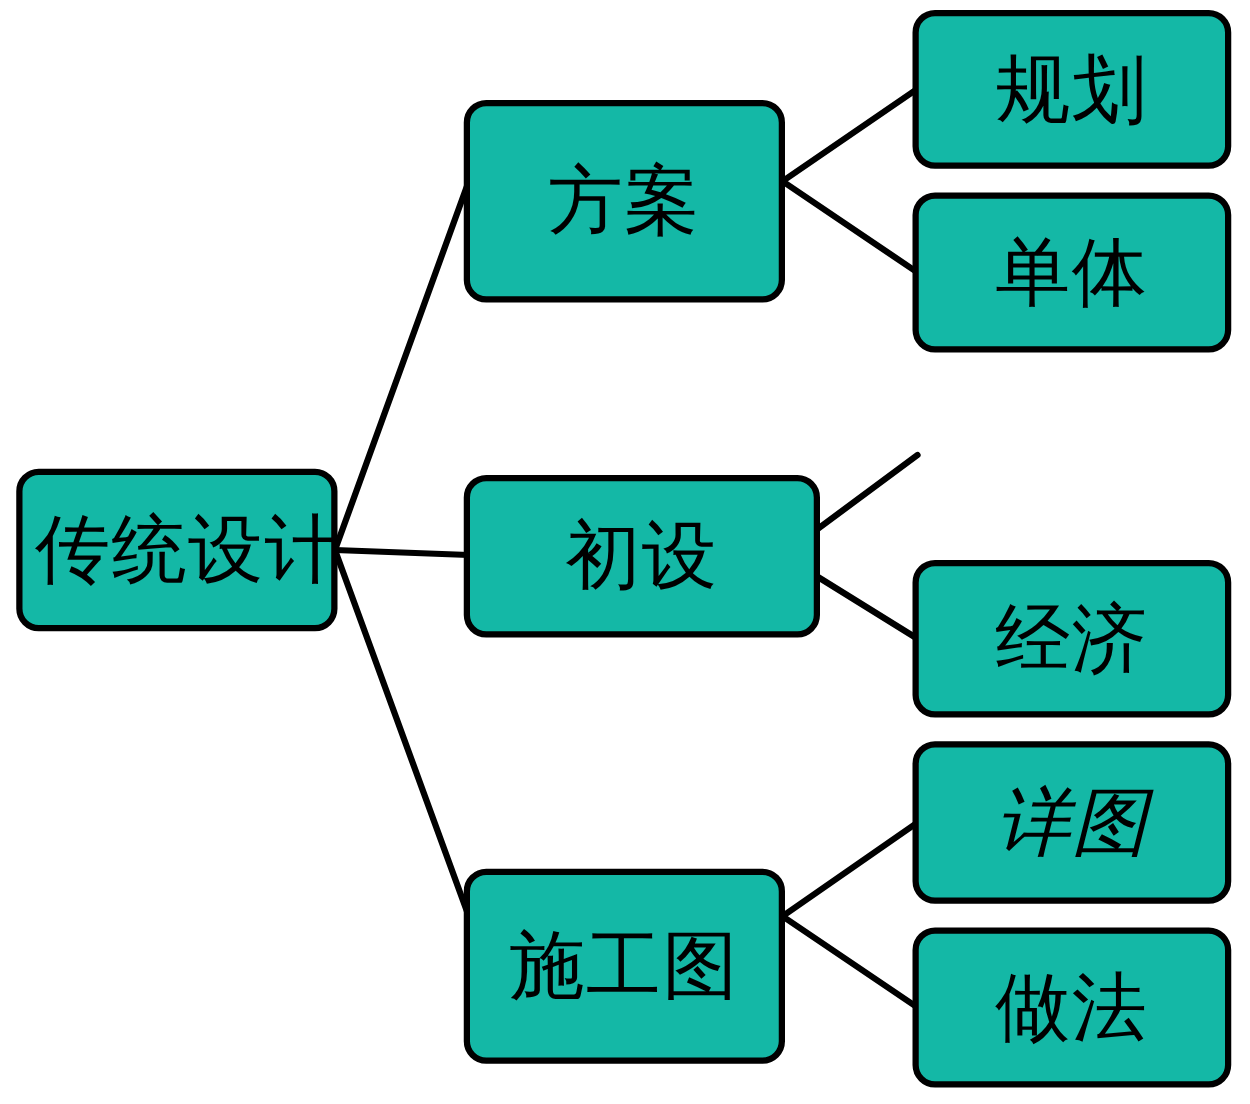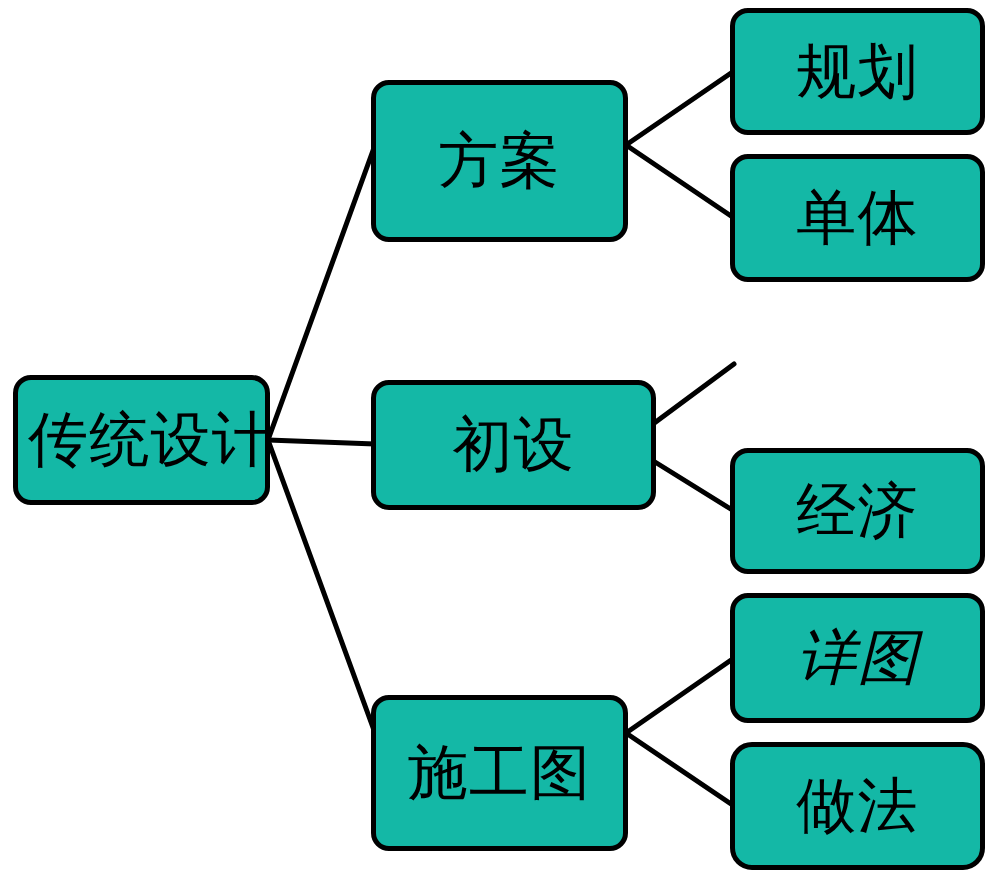--- a/index.html
+++ b/index.html
@@ -46,21 +46,21 @@
   }
   .n-root      { left: 13px;  top: 375px; width: 257px; height: 130px; padding-left: 18px; }
   .n-fangan    { left: 371px; top: 80px;  width: 257px; height: 162px; }
   .n-chushe    { left: 371px; top: 380px; width: 285px; height: 130px; }
   .n-shigongtu { left: 371px; top: 668px; width: 257px; height: 156px; margin-top: 27px; }
   .n-guihua    { left: 730px; top: 8px;   width: 255px; height: 127px; }
   .n-danti     { left: 730px; top: 154px; width: 255px; height: 128px; }
   .n-jishu     { left: 730px; top: 298px; width: 255px; height: 132px; }
   .n-jingji    { left: 730px; top: 448px; width: 255px; height: 126px; }
   .n-xiangtu   { left: 730px; top: 593px; width: 255px; height: 130px; font-style: italic; }
-  .n-zuofa     { left: 730px; top: 742px; width: 255px; height: 128px; border-radius: 22px; }
+  .n-zuofa     { left: 730px; top: 742px; width: 255px; height: 128px; }
 </style>
 </head>
 <body>
 
 <div class="canvas">
 
   <svg class="edges" viewBox="0 0 1000 883" xmlns="http://www.w3.org/2000/svg">
     <line x1="268" y1="440" x2="375" y2="145"></line>
     <line x1="268" y1="440" x2="375" y2="444"></line>
     <line x1="268" y1="440" x2="375" y2="733"></line>

